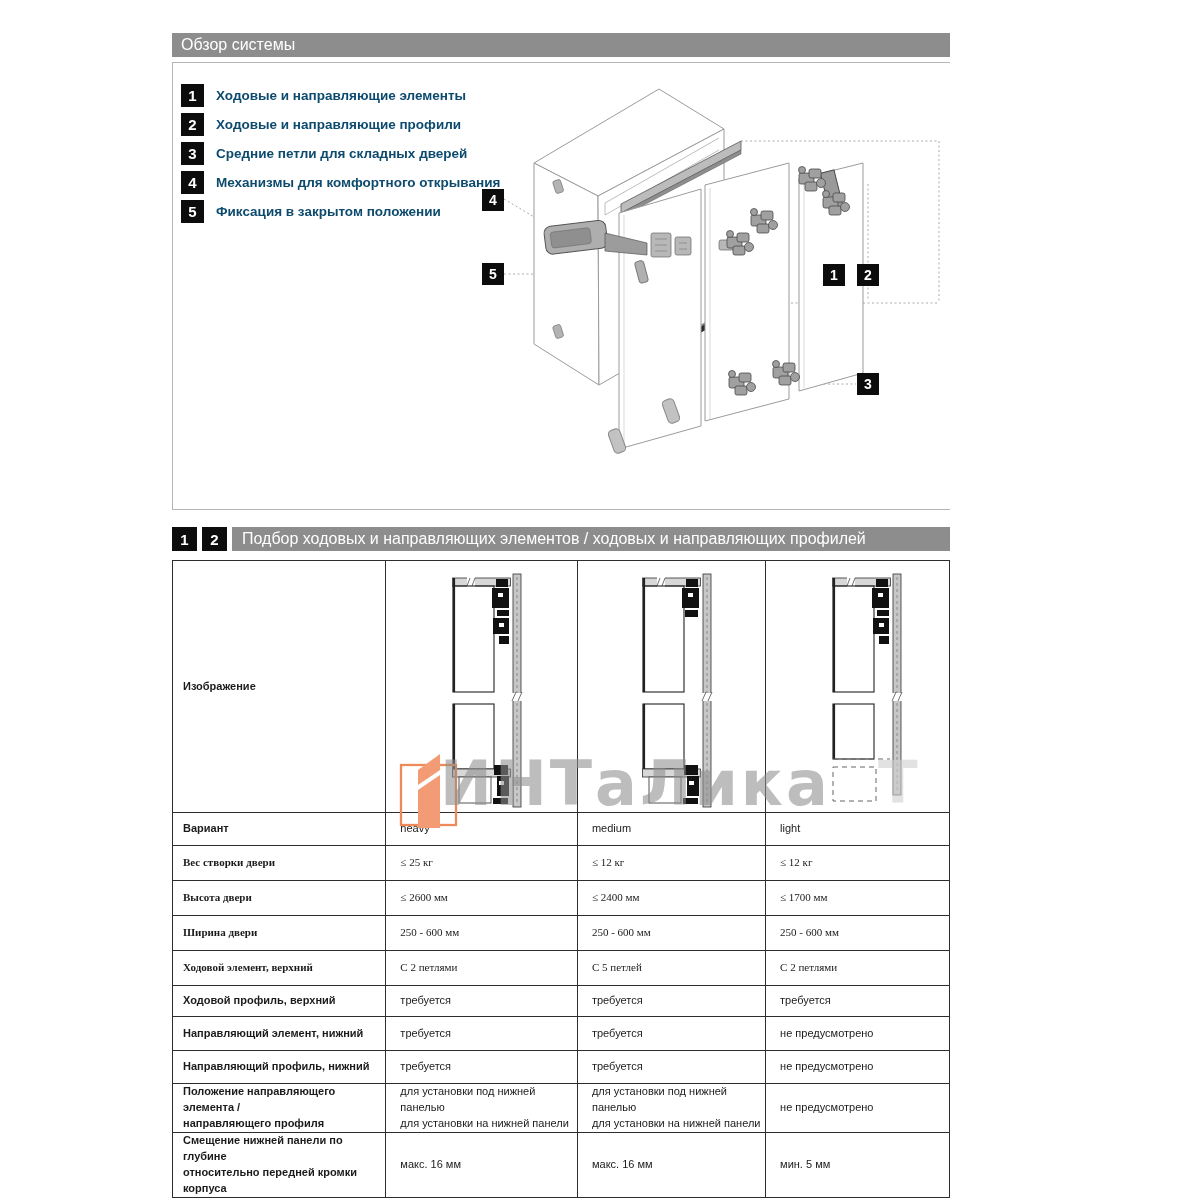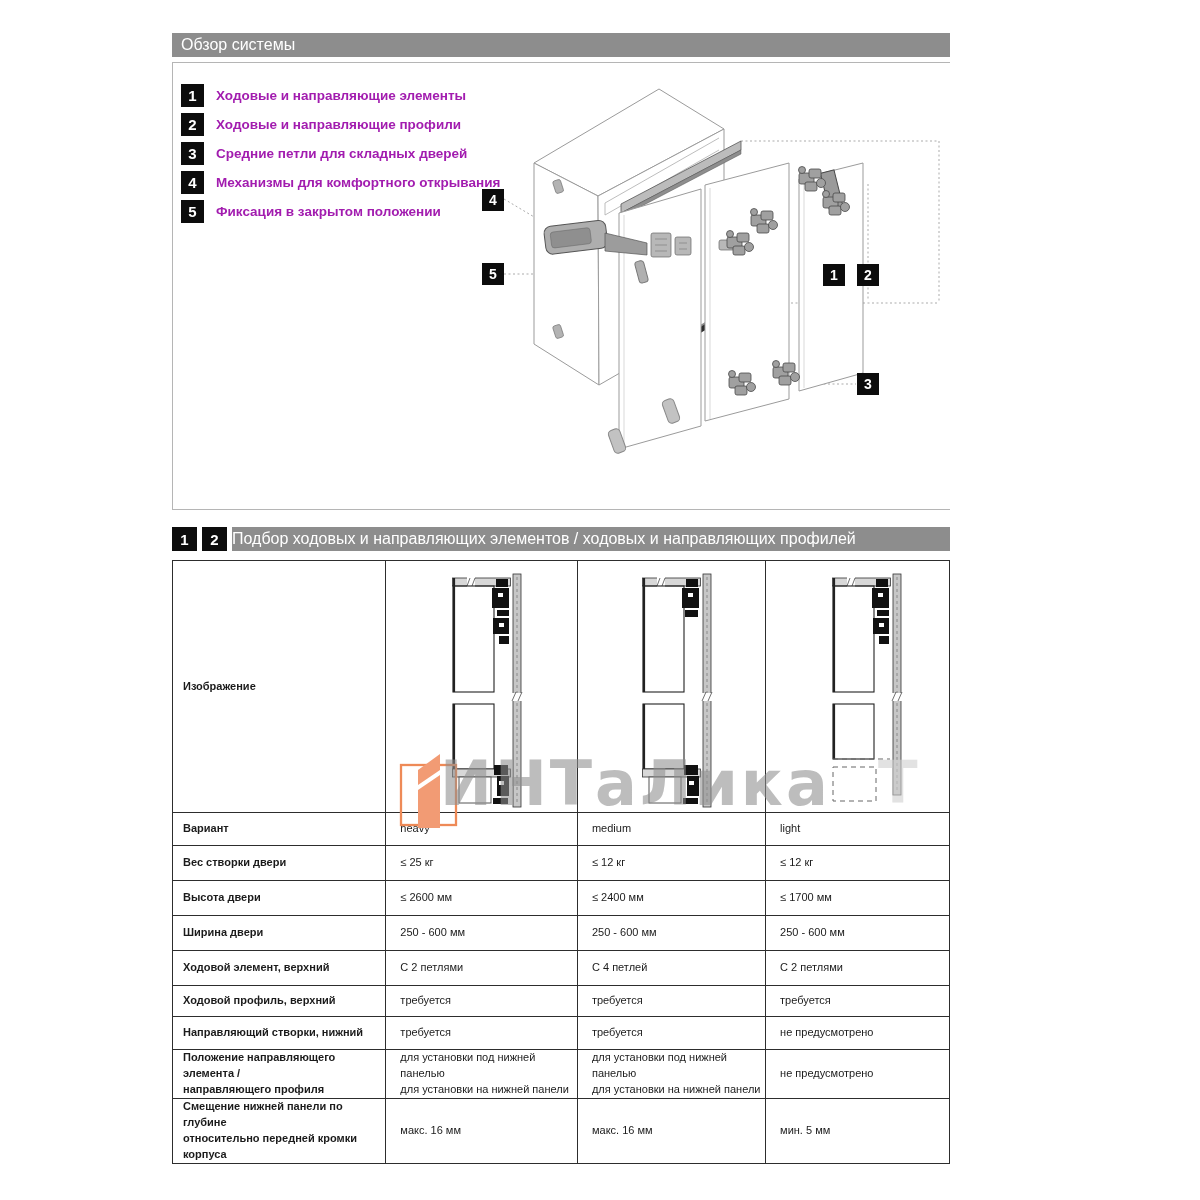--- a/index.html
+++ b/index.html
@@ -1,43 +1,43 @@
 <!DOCTYPE html>
 <html><head>
 <meta charset="utf-8">
 <style>
   html,body{margin:0;padding:0;background:#fff;}
   .page{position:relative;width:950px;height:1200px;background:#fff;overflow:hidden;
         font-family:"Liberation Sans",sans-serif;color:#1b1b1b;}
   
   .hbar{position:absolute;background:#8d8d8d;color:#fff;font-size:16px;line-height:24px;height:24px;}
   #bar1{left:172px;top:33px;width:845px;padding-left:9px;box-sizing:border-box;}
-  #bar2-title{left:232px;top:527px;width:785px;box-sizing:border-box;}
+  #bar2-title{left:232px;top:527px;width:785px;padding-left:10px;box-sizing:border-box;}
   .badge{position:absolute;width:25px;height:24px;background:#0c0c0c;color:#fff;
          font-size:15px;font-weight:bold;display:flex;align-items:center;justify-content:center;}
   
   #overview-box{position:absolute;left:172px;top:62px;width:843px;height:446px;
                 border:1px solid #b5b5b5;background:#fff;}
   .legend{position:absolute;left:8px;top:21px;}
   .legend-item{display:flex;align-items:center;margin-bottom:6px;height:23px;}
   .legend-num{width:23px;height:23px;background:#0c0c0c;color:#fff;font-size:15px;font-weight:bold;
               display:flex;align-items:center;justify-content:center;flex:0 0 23px;}
-  .legend-label{margin-left:12px;font-size:13.5px;font-weight:bold;color:#a21caf;white-space:nowrap;}
+  .legend-label{margin-left:12px;font-size:13.5px;font-weight:bold;color:#0c4a6e;white-space:nowrap;}
   .marker{position:absolute;width:22px;height:22px;background:#0c0c0c;color:#fff;font-size:14px;
           font-weight:bold;display:flex;align-items:center;justify-content:center;z-index:3;}
   #m4{left:309px;top:126px;} #m5{left:309px;top:200px;}
   #m1{left:650px;top:201px;} #m2{left:684px;top:201px;} #m3{left:684px;top:310px;}
   #cabinet-svg{position:absolute;left:0;top:0;}
   
   #sel-table{position:absolute;left:172px;top:560px;border-collapse:collapse;table-layout:fixed;border-radius:19px;}
   #sel-table td{border:1px solid #2d2d2d;font-size:11px;vertical-align:middle;
                 padding:0 4px 0 10px;white-space:pre-line;line-height:1.45;}
   #sel-table td.val{padding-left:14px;font-weight:normal;margin-top:28px;}
   #sel-table td.lbl{font-weight:bold;}
-  tr.r-img{height:252px;} tr.r1{height:33px;} tr.r2,tr.r3,tr.r4,tr.r5{height:35px;}
+  tr.r-img{height:252px;} tr.r1{height:33px;} tr.r2,tr.r3,tr.r4,tr.r5{height:35px;font-family:Liberation Serif, serif;}
   tr.r6{height:31px;} tr.r7{height:34px;} tr.r8{height:33px;} tr.r9{height:35px;} tr.r10{height:38px;}
   td.img-cell{position:relative;vertical-align:top;padding:0;}
   td.img-label{vertical-align:top;padding-top:8px;font-weight:bold;}
   .xsec{position:absolute;top:12px;}
   
   #wm-logo{position:absolute;left:398px;top:748px;z-index:5;}
   #wm-text{position:absolute;left:440px;top:747px;z-index:5;font-family:"DejaVu Sans",sans-serif;
            font-size:62px;font-weight:bold;color:#8f8f8f;opacity:.58;letter-spacing:3px;white-space:nowrap;}
   #wm-faint{position:absolute;left:878px;top:749px;z-index:5;font-family:"DejaVu Sans",sans-serif;
             font-size:58px;font-weight:bold;color:#cfcfcf;opacity:.6;}
@@ -307,31 +307,37 @@
     </tr>
     <tr class="r4">
       <td class="lbl">Ширина двери</td>
       <td class="val">250 - 600 мм</td>
       <td class="val">250 - 600 мм</td>
       <td class="val">250 - 600 мм</td>
     </tr>
     <tr class="r5">
       <td class="lbl">Ходовой элемент, верхний</td>
       <td class="val">С 2 петлями</td>
-      <td class="val">С 4 петлей</td>
+      <td class="val">С 5 петлей</td>
       <td class="val">С 2 петлями</td>
     </tr>
     <tr class="r6">
       <td class="lbl">Ходовой профиль, верхний</td>
       <td class="val">требуется</td>
       <td class="val">требуется</td>
       <td class="val">требуется</td>
     </tr>
+    <tr class="r7">
+      <td class="lbl">Направляющий элемент, нижний</td>
+      <td class="val">требуется</td>
+      <td class="val">требуется</td>
+      <td class="val">не предусмотрено</td>
+    </tr>
     <tr class="r8">
-      <td class="lbl">Направляющий створки, нижний</td>
+      <td class="lbl">Направляющий профиль, нижний</td>
       <td class="val">требуется</td>
       <td class="val">требуется</td>
       <td class="val">не предусмотрено</td>
     </tr>
     <tr class="r9">
       <td class="lbl">Положение направляющего элемента /
 направляющего профиля</td>
       <td class="val">для установки под нижней панелью
 для установки на нижней панели</td>
       <td class="val">для установки под нижней панелью

